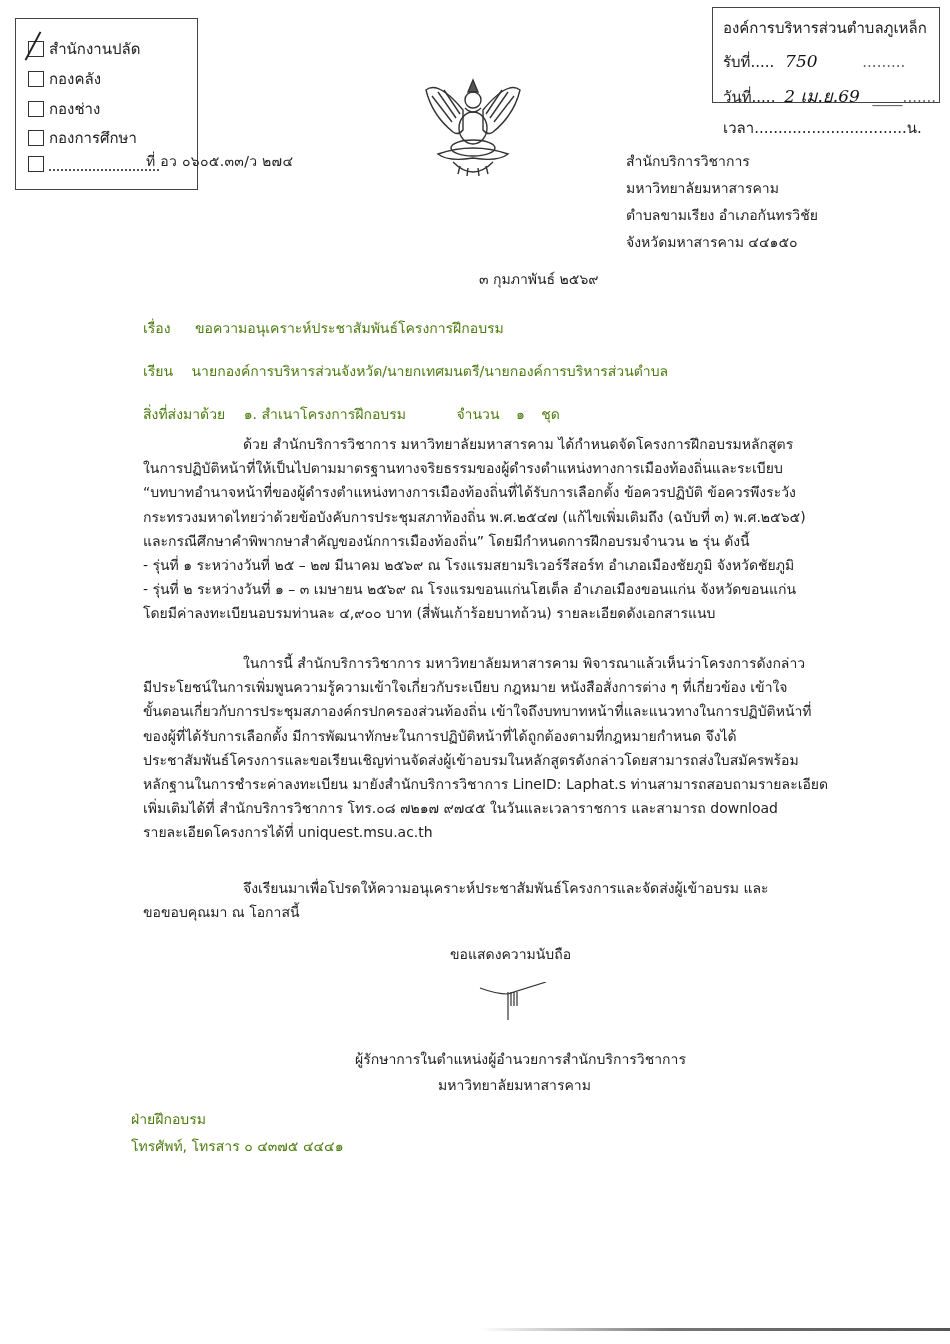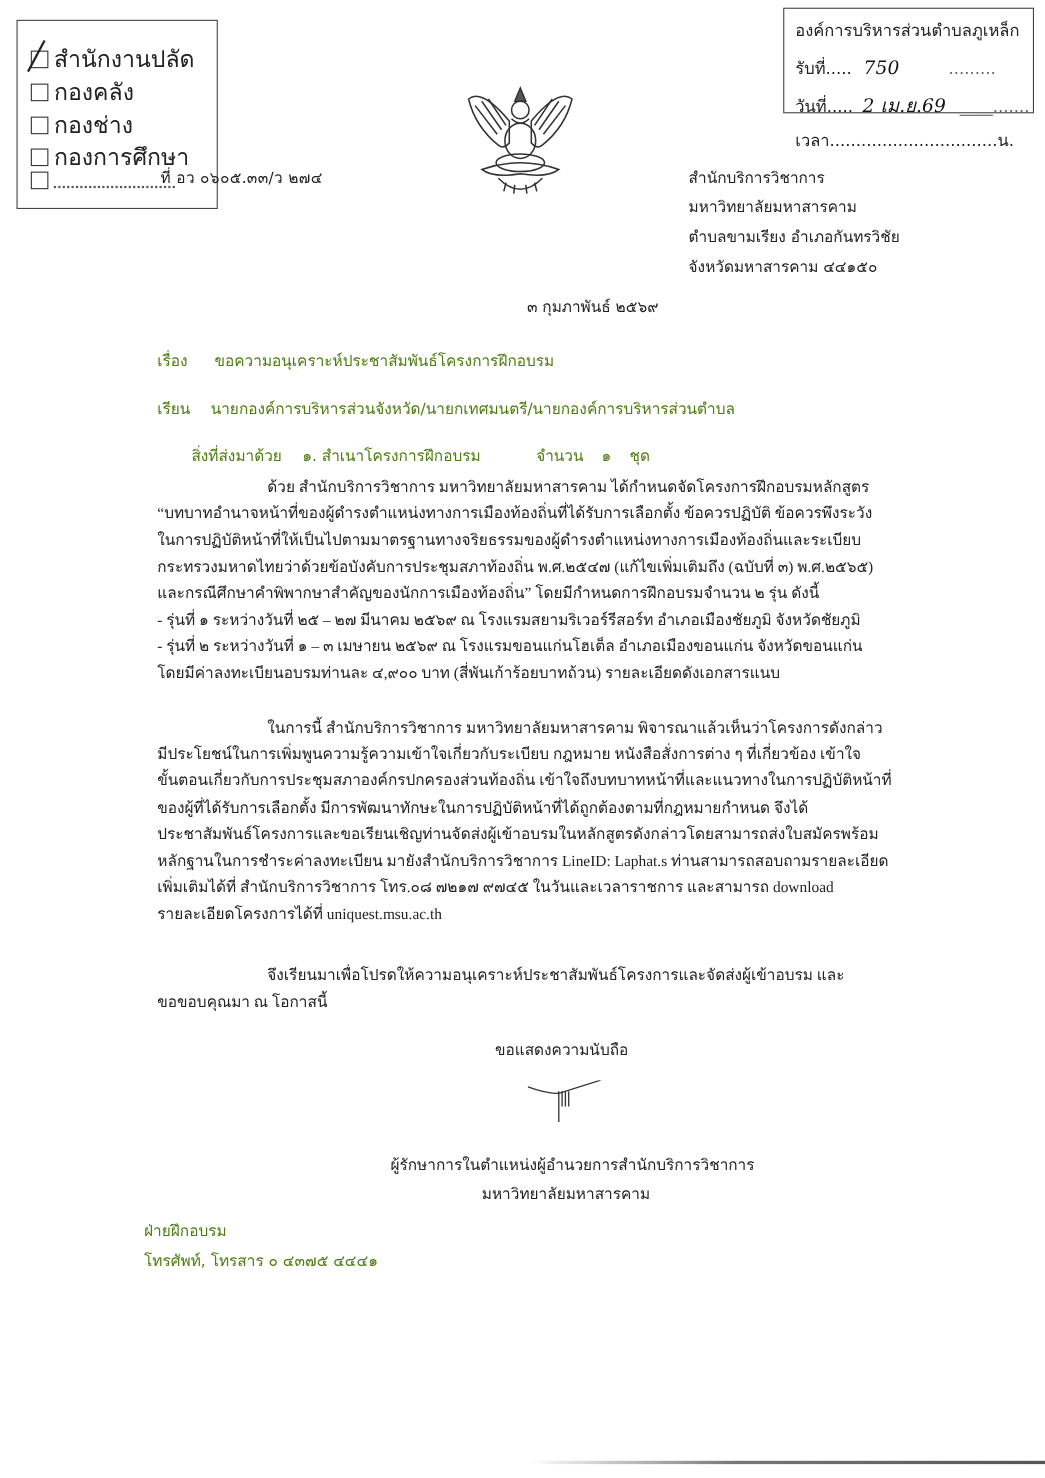--- a/index.html
+++ b/index.html
@@ -6,39 +6,39 @@
   body {
     width:950px; height:1344px; background:#ffffff; position:relative; overflow:hidden;
     font-family: "DejaVu Sans", "Liberation Sans", sans-serif; color:#1d1d1d;
   }
   .page { position:absolute; left:0; top:0; width:950px; height:1344px; }
   .abs { position:absolute; }
   .routing-box {
     left:15px; top:18px; width:183px; height:172px;
     border:1.5px solid #444; box-sizing:border-box;
   }
-  .route-item { position:absolute; left:12px; display:flex; align-items:center; font-size:21px; color:#222; }
+  .route-item { position:absolute; left:12px; display:flex; align-items:center; font-size:15px; color:#222; }
   .cb { width:16px; height:16px; border:1.5px solid #333; box-sizing:border-box; margin-right:5px; position:relative; }
   .cb.checked::after {
     content:""; position:absolute; left:3px; top:-12px; width:2px; height:32px;
     background:#222; transform:rotate(28deg);
   }
   .dots { border-bottom:2px dotted #555; width:110px; height:12px; }
   .doc-no { left:146px; top:150px; font-size:14px; color:#222; letter-spacing:0.3px; }
   .receipt-box {
     left:712px; top:7px; width:228px; height:96px;
     border:1.5px solid #444; box-sizing:border-box;
   }
   .receipt-line { position:absolute; left:10px; font-size:15px; color:#222; white-space:nowrap; }
   .hand { font-family:"DejaVu Serif", serif; font-style:italic; color:#111; font-size:17px; }
   .garuda { left:418px; top:70px; width:110px; height:112px; }
   .sender { left:626px; font-size:14px; color:#222; }
   .date { left:479px; top:268px; font-size:14px; }
   .row { position:absolute; font-size:14px; color:#4d7c0f; white-space:nowrap; }
-  .para { position:absolute; left:143px; width:670px; font-size:14px; line-height:24.2px; color:#222; text-align:justify;font-family:Liberation Serif, serif; }
+  .para { position:absolute; left:143px; width:670px; font-size:14px; line-height:24.2px; color:#222; text-align:justify; }
   .line { display:block; white-space:nowrap; }
   .sig { position:absolute; font-size:14px; color:#222; text-align:center; white-space:nowrap; }
   .bottom-shadow { left:480px; top:1328px; width:470px; height:3px; background:linear-gradient(90deg, rgba(0,0,0,0), #777 40%, #555); }
 </style>
 </head>
 <body>
 
 <div class="page">
 
   <div class="abs routing-box">
@@ -108,32 +108,32 @@
   <div class="abs date">๓ กุมภาพันธ์ ๒๕๖๙</div>
 
   <div class="row" style="left:143px; top:317px;">
     <span>เรื่อง</span>
     <span style="margin-left:20px;">ขอความอนุเคราะห์ประชาสัมพันธ์โครงการฝึกอบรม</span>
   </div>
   <div class="row" style="left:143px; top:360px;">
     <span>เรียน</span>
     <span style="margin-left:14px;">นายกองค์การบริหารส่วนจังหวัด/นายกเทศมนตรี/นายกองค์การบริหารส่วนตำบล</span>
   </div>
-  <div class="row" style="left:143px; top:403px;margin-left:31px;">
+  <div class="row" style="left:143px; top:403px;">
     <span>สิ่งที่ส่งมาด้วย</span>
     <span style="margin-left:14px;">๑. สำเนาโครงการฝึกอบรม</span>
     <span style="margin-left:46px;">จำนวน</span>
     <span style="margin-left:12px;">๑</span>
     <span style="margin-left:12px;">ชุด</span>
   </div>
 
   <div class="para" style="top:432px;">
     <span class="line" style="padding-left:100px;">ด้วย สำนักบริการวิชาการ มหาวิทยาลัยมหาสารคาม ได้กำหนดจัดโครงการฝึกอบรมหลักสูตร</span>
+    <span class="line">ในการปฏิบัติหน้าที่ให้เป็นไปตามมาตรฐานทางจริยธรรมของผู้ดำรงตำแหน่งทางการเมืองท้องถิ่นและระเบียบ</span>
     <span class="line">“บทบาทอำนาจหน้าที่ของผู้ดำรงตำแหน่งทางการเมืองท้องถิ่นที่ได้รับการเลือกตั้ง ข้อควรปฏิบัติ ข้อควรพึงระวัง</span>
-    <span class="line">ในการปฏิบัติหน้าที่ให้เป็นไปตามมาตรฐานทางจริยธรรมของผู้ดำรงตำแหน่งทางการเมืองท้องถิ่นและระเบียบ</span>
     <span class="line">กระทรวงมหาดไทยว่าด้วยข้อบังคับการประชุมสภาท้องถิ่น พ.ศ.๒๕๔๗ (แก้ไขเพิ่มเติมถึง (ฉบับที่ ๓) พ.ศ.๒๕๖๕)</span>
     <span class="line">และกรณีศึกษาคำพิพากษาสำคัญของนักการเมืองท้องถิ่น” โดยมีกำหนดการฝึกอบรมจำนวน ๒ รุ่น ดังนี้</span>
     <span class="line">- รุ่นที่ ๑ ระหว่างวันที่ ๒๕ – ๒๗ มีนาคม ๒๕๖๙ ณ โรงแรมสยามริเวอร์รีสอร์ท อำเภอเมืองชัยภูมิ จังหวัดชัยภูมิ</span>
     <span class="line">- รุ่นที่ ๒ ระหว่างวันที่ ๑ – ๓ เมษายน ๒๕๖๙ ณ โรงแรมขอนแก่นโฮเต็ล อำเภอเมืองขอนแก่น จังหวัดขอนแก่น</span>
     <span class="line">โดยมีค่าลงทะเบียนอบรมท่านละ ๔,๙๐๐ บาท (สี่พันเก้าร้อยบาทถ้วน) รายละเอียดดังเอกสารแนบ</span>
   </div>
 
   <div class="para" style="top:651px;">
     <span class="line" style="padding-left:100px;">ในการนี้ สำนักบริการวิชาการ มหาวิทยาลัยมหาสารคาม พิจารณาแล้วเห็นว่าโครงการดังกล่าว</span>
     <span class="line">มีประโยชน์ในการเพิ่มพูนความรู้ความเข้าใจเกี่ยวกับระเบียบ กฎหมาย หนังสือสั่งการต่าง ๆ ที่เกี่ยวข้อง เข้าใจ</span>

